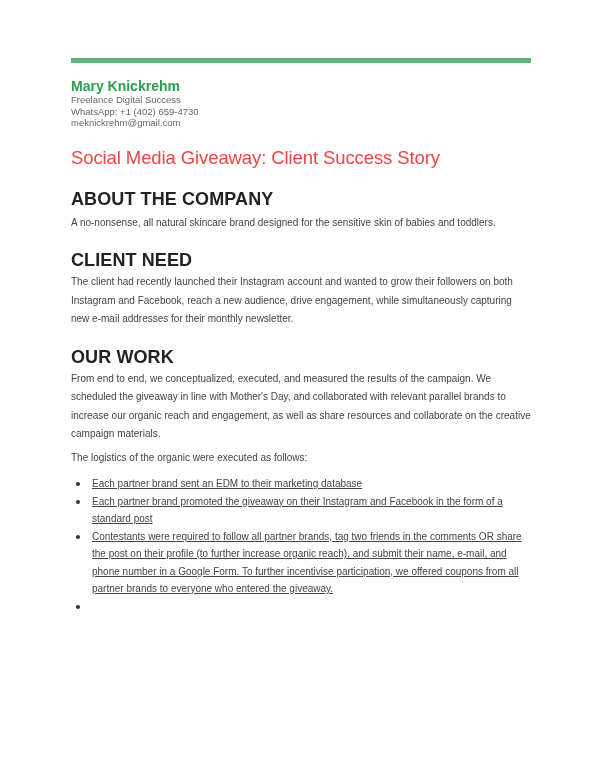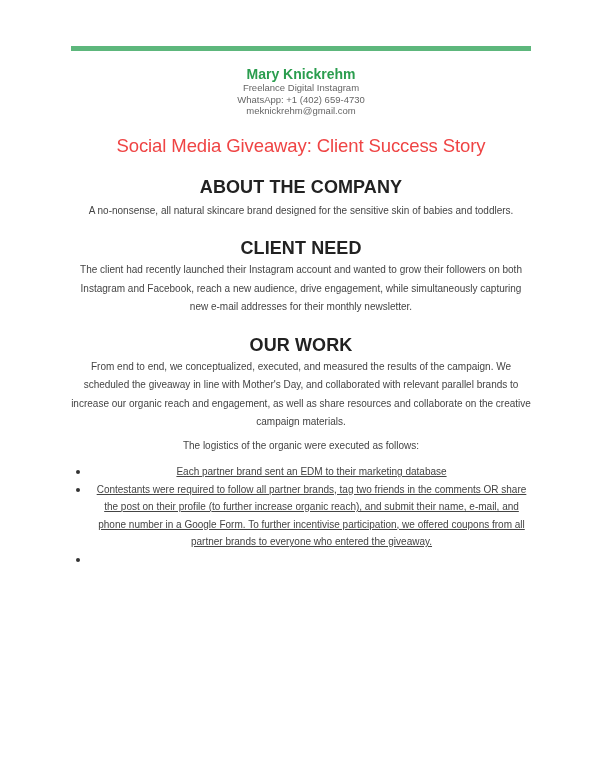--- a/index.html
+++ b/index.html
@@ -1,18 +1,18 @@
 <!DOCTYPE html>
 <html><head>
 <meta charset="utf-8">
 <style>
   html, body { margin: 0; padding: 0; background: #ffffff; }
   body { width: 600px; height: 776px; position: relative; overflow: hidden;
          font-family: "Liberation Sans", "DejaVu Sans", sans-serif; color: #444; }
-  .page { position: absolute; left: 71px; top: 46px; width: 460px; text-align: center; }
+  .page { position: absolute; left: 71px; top: 58px; width: 460px; }
   .topbar { height: 5px; background: #5db77c; width: 460px; }
   .name { margin-top: 15px; font-size: 14px; font-weight: bold; color: #2a9d4e; line-height: 16px; }
   .contact { font-size: 9.5px; color: #666; line-height: 11.5px; }
   .title { margin-top: 18px; font-size: 18.5px; color: #ef4444; line-height: 22px; letter-spacing: -0.1px; }
   .h2 { font-size: 18px; font-weight: bold; color: #222; line-height: 16px; letter-spacing: 0.1px; }
   .p { font-size: 10px; color: #444; line-height: 18.5px; }
   #h-about { margin-top: 22px; }
   #p-about { margin-top: 7px; }
   #h-need { margin-top: 20px; }
   #p-need { margin-top: 5px; }
@@ -23,34 +23,35 @@
   ul.bullets li { position: relative; padding-left: 21px; font-size: 10px; color: #444; line-height: 17.5px; }
   ul.bullets li .dot { position: absolute; left: 5px; top: 7px; width: 4px; height: 4px; border-radius: 50%; background: #333; }
 </style>
 </head>
 <body>
 
 <div class="page">
   <div class="topbar"></div>
 
   <div class="name">Mary Knickrehm</div>
-  <div class="contact">Freelance Digital Instagram</div>
+  <div class="contact">Freelance Digital Success</div>
   <div class="contact">WhatsApp: +1 (402) 659-4730</div>
   <div class="contact">meknickrehm@gmail.com</div>
 
   <div class="title">Social Media Giveaway: Client Success Story</div>
 
   <div class="h2" id="h-about">ABOUT THE COMPANY</div>
   <div class="p" id="p-about">A no-nonsense, all natural skincare brand designed for the sensitive skin of babies and toddlers.</div>
 
   <div class="h2" id="h-need">CLIENT NEED</div>
   <div class="p" id="p-need">The client had recently launched their Instagram account and wanted to grow their followers on both Instagram and Facebook, reach a new audience, drive engagement, while simultaneously capturing new e-mail addresses for their monthly newsletter.</div>
 
   <div class="h2" id="h-work">OUR WORK</div>
   <div class="p" id="p-work">From end to end, we conceptualized, executed, and measured the results of the campaign. We scheduled the giveaway in line with Mother's Day, and collaborated with relevant parallel brands to increase our organic reach and engagement, as well as share resources and collaborate on the creative campaign materials.</div>
   <div class="p" id="p-log">The logistics of the organic were executed as follows:</div>
 
   <ul class="bullets">
     <li><span class="dot"></span><span>Each partner brand sent an EDM to their marketing database</span></li>
+    <li><span class="dot"></span><span>Each partner brand promoted the giveaway on their Instagram and Facebook in the form of a standard post</span></li>
     <li><span class="dot"></span><span>Contestants were required to follow all partner brands, tag two friends in the comments OR share the post on their profile (to further increase organic reach), and submit their name, e-mail, and phone number in a Google Form. To further incentivise participation, we offered coupons from all partner brands to everyone who entered the giveaway.</span></li>
     <li><span class="dot"></span></li>
   </ul>
 </div>
 
 </body></html>

